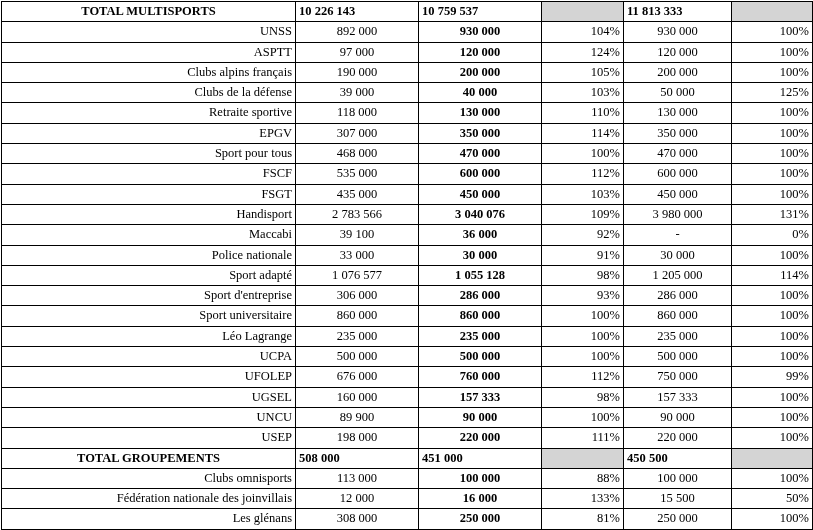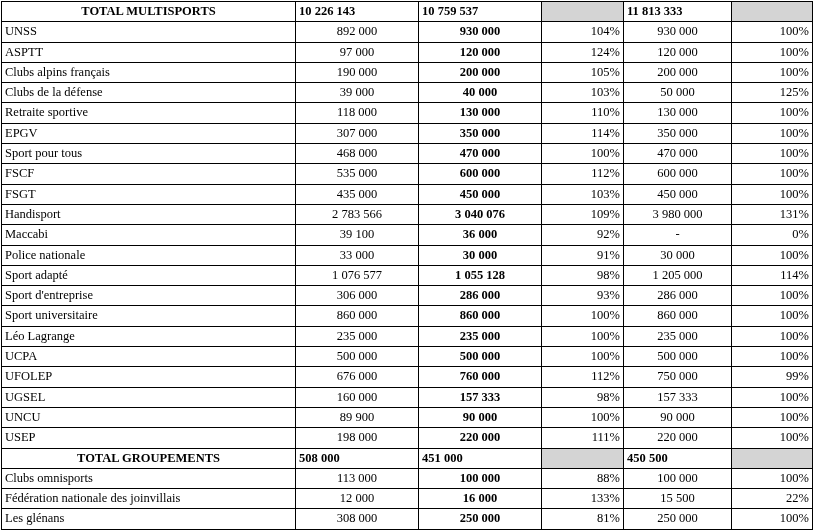--- a/index.html
+++ b/index.html
@@ -36,21 +36,21 @@
     white-space: nowrap;
   }
   
   col.c0 { width: 294px; }
   col.c1 { width: 123px; }
   col.c2 { width: 123px; }
   col.c3 { width: 82px; }
   col.c4 { width: 108px; }
   col.c5 { width: 81px; }
 
-  .lbl  { text-align: left; }
+  .lbl  { text-align: right; }
   .num  { text-align: center; }
   .pct  { text-align: right; }
 
   tr.total td {
     font-weight: bold;
     text-align: left;
   }
   tr.total td.lbl { text-align: center; }
   tr.total td.shade { background: #d4d4d4; }
 
@@ -263,21 +263,21 @@
           <td class="pct">88%</td>
           <td class="num">100 000</td>
           <td class="pct">100%</td>
         </tr>
         <tr>
           <td class="lbl">Fédération nationale des joinvillais</td>
           <td class="num">12 000</td>
           <td class="num b">16 000</td>
           <td class="pct">133%</td>
           <td class="num">15 500</td>
-          <td class="pct">22%</td>
+          <td class="pct">50%</td>
         </tr>
         <tr>
           <td class="lbl">Les glénans</td>
           <td class="num">308 000</td>
           <td class="num b">250 000</td>
           <td class="pct">81%</td>
           <td class="num">250 000</td>
           <td class="pct">100%</td>
         </tr>
       </tbody>

